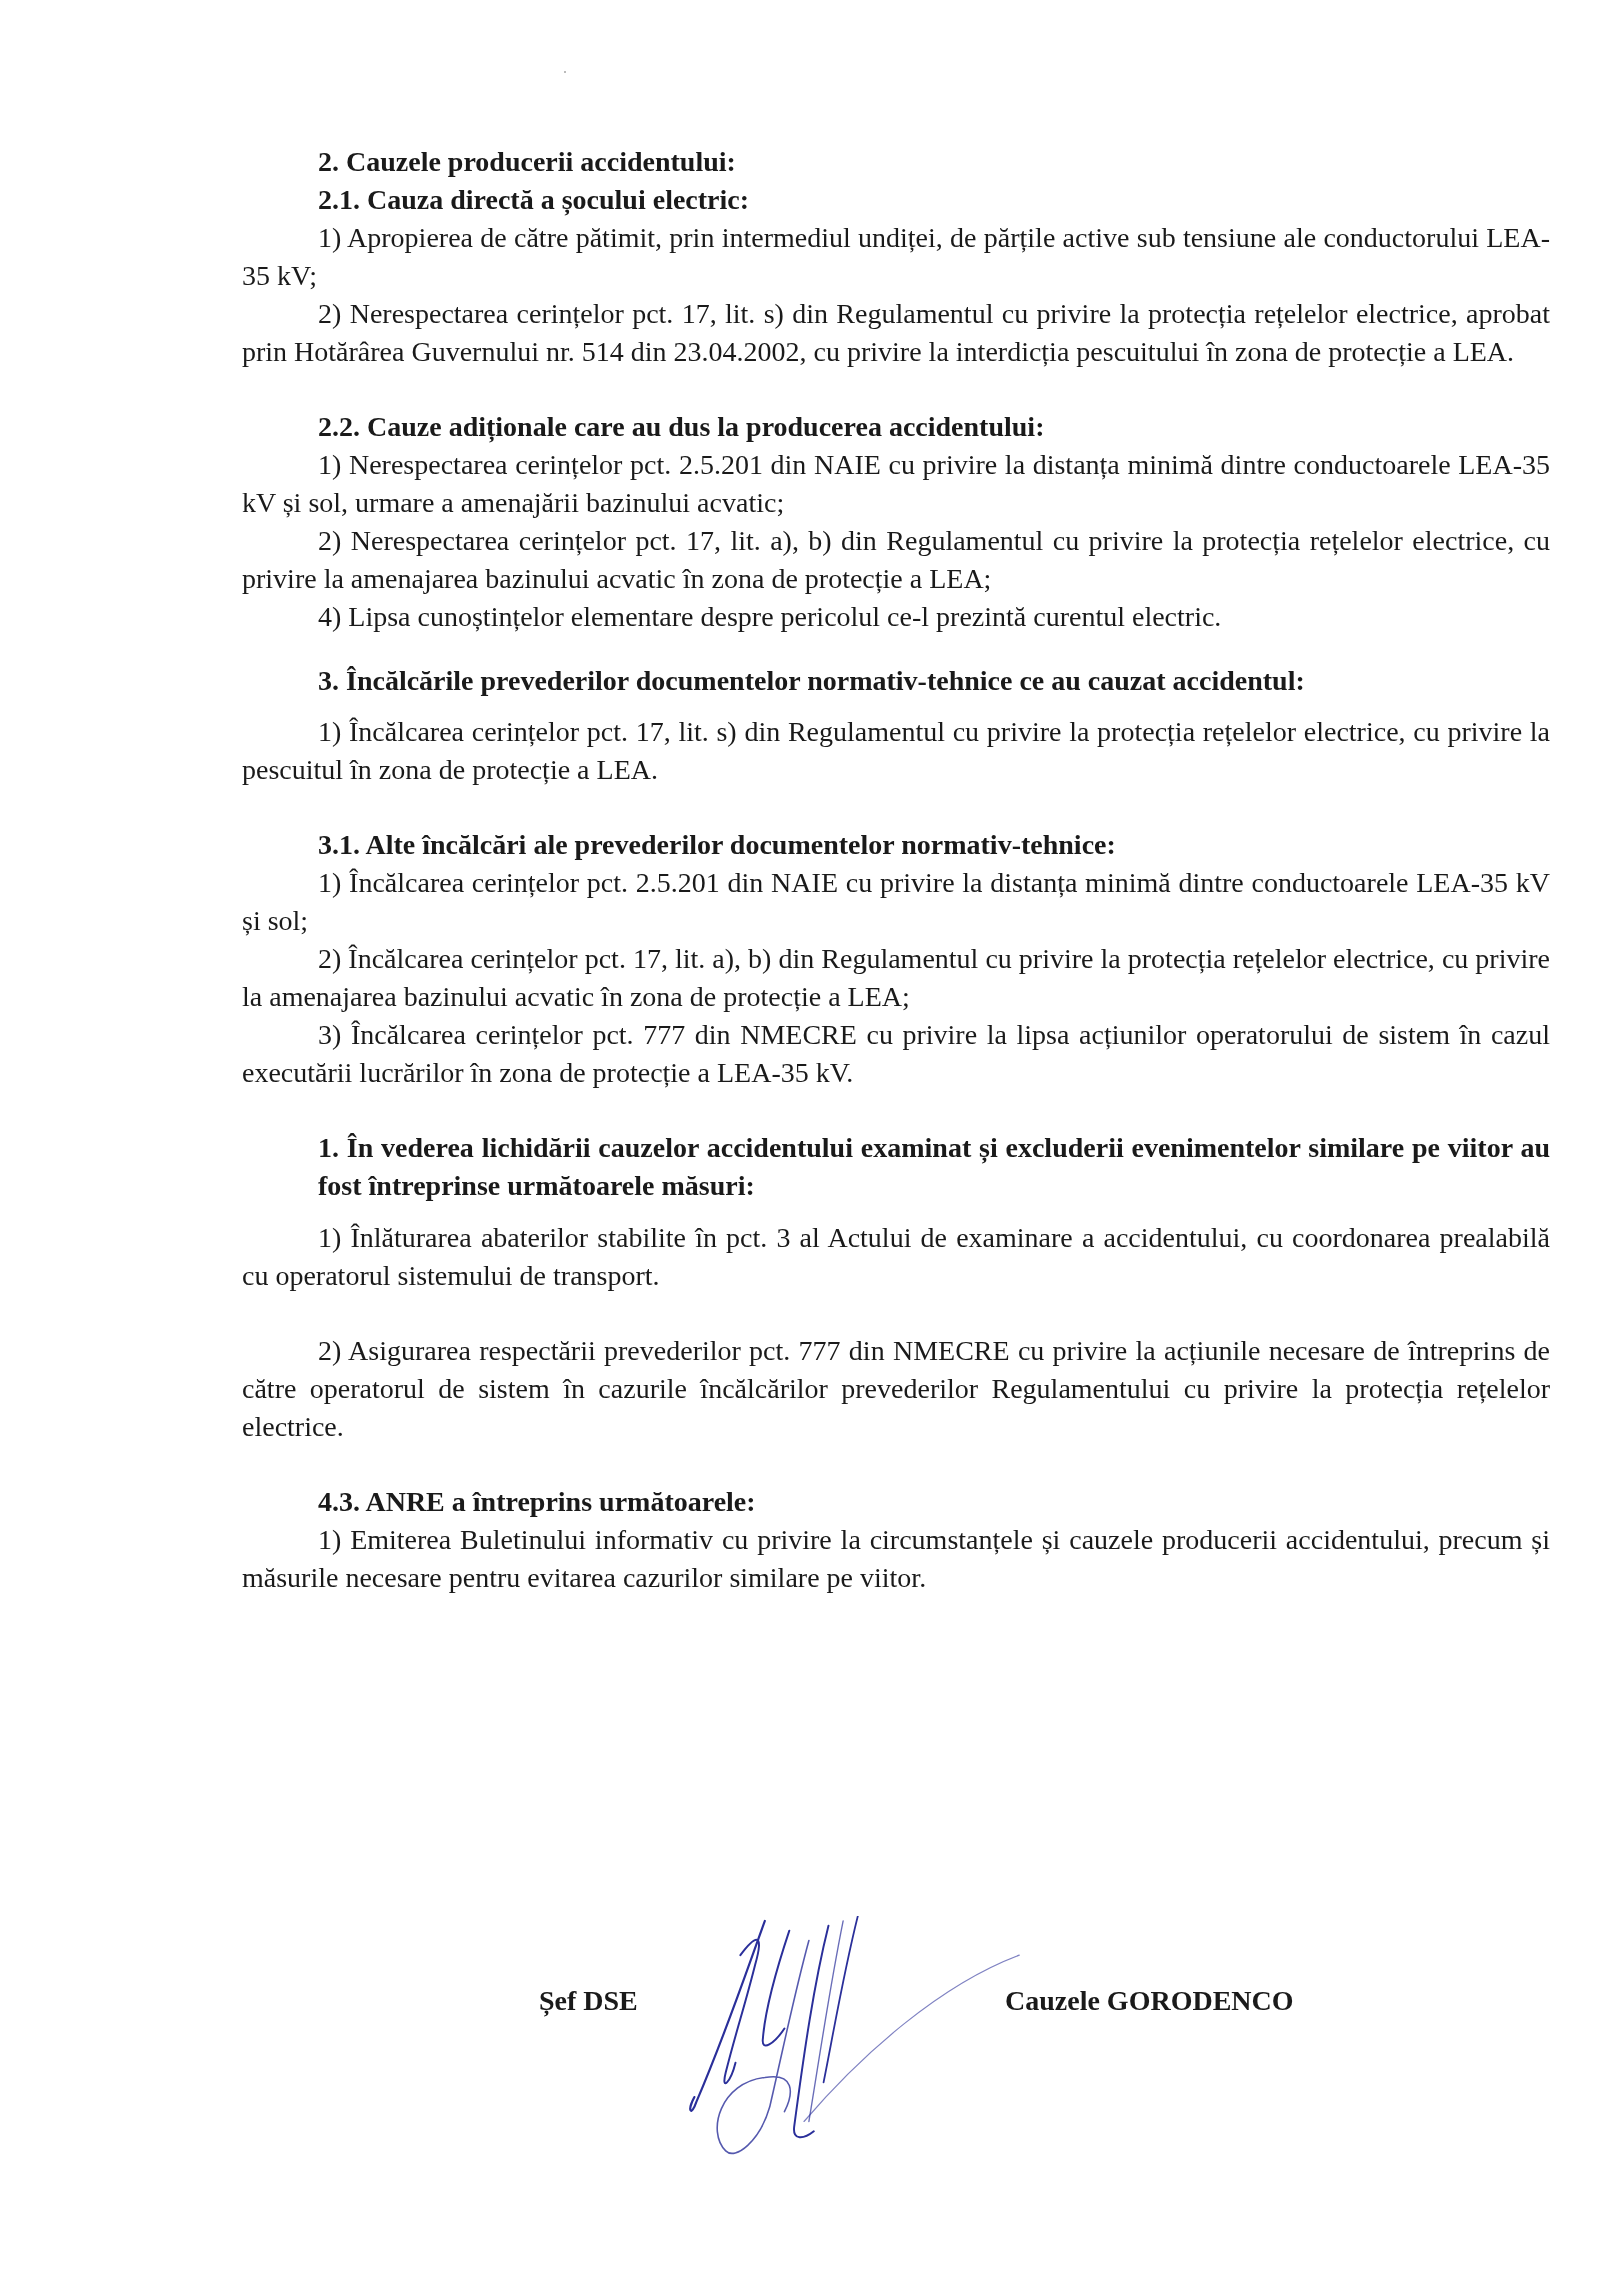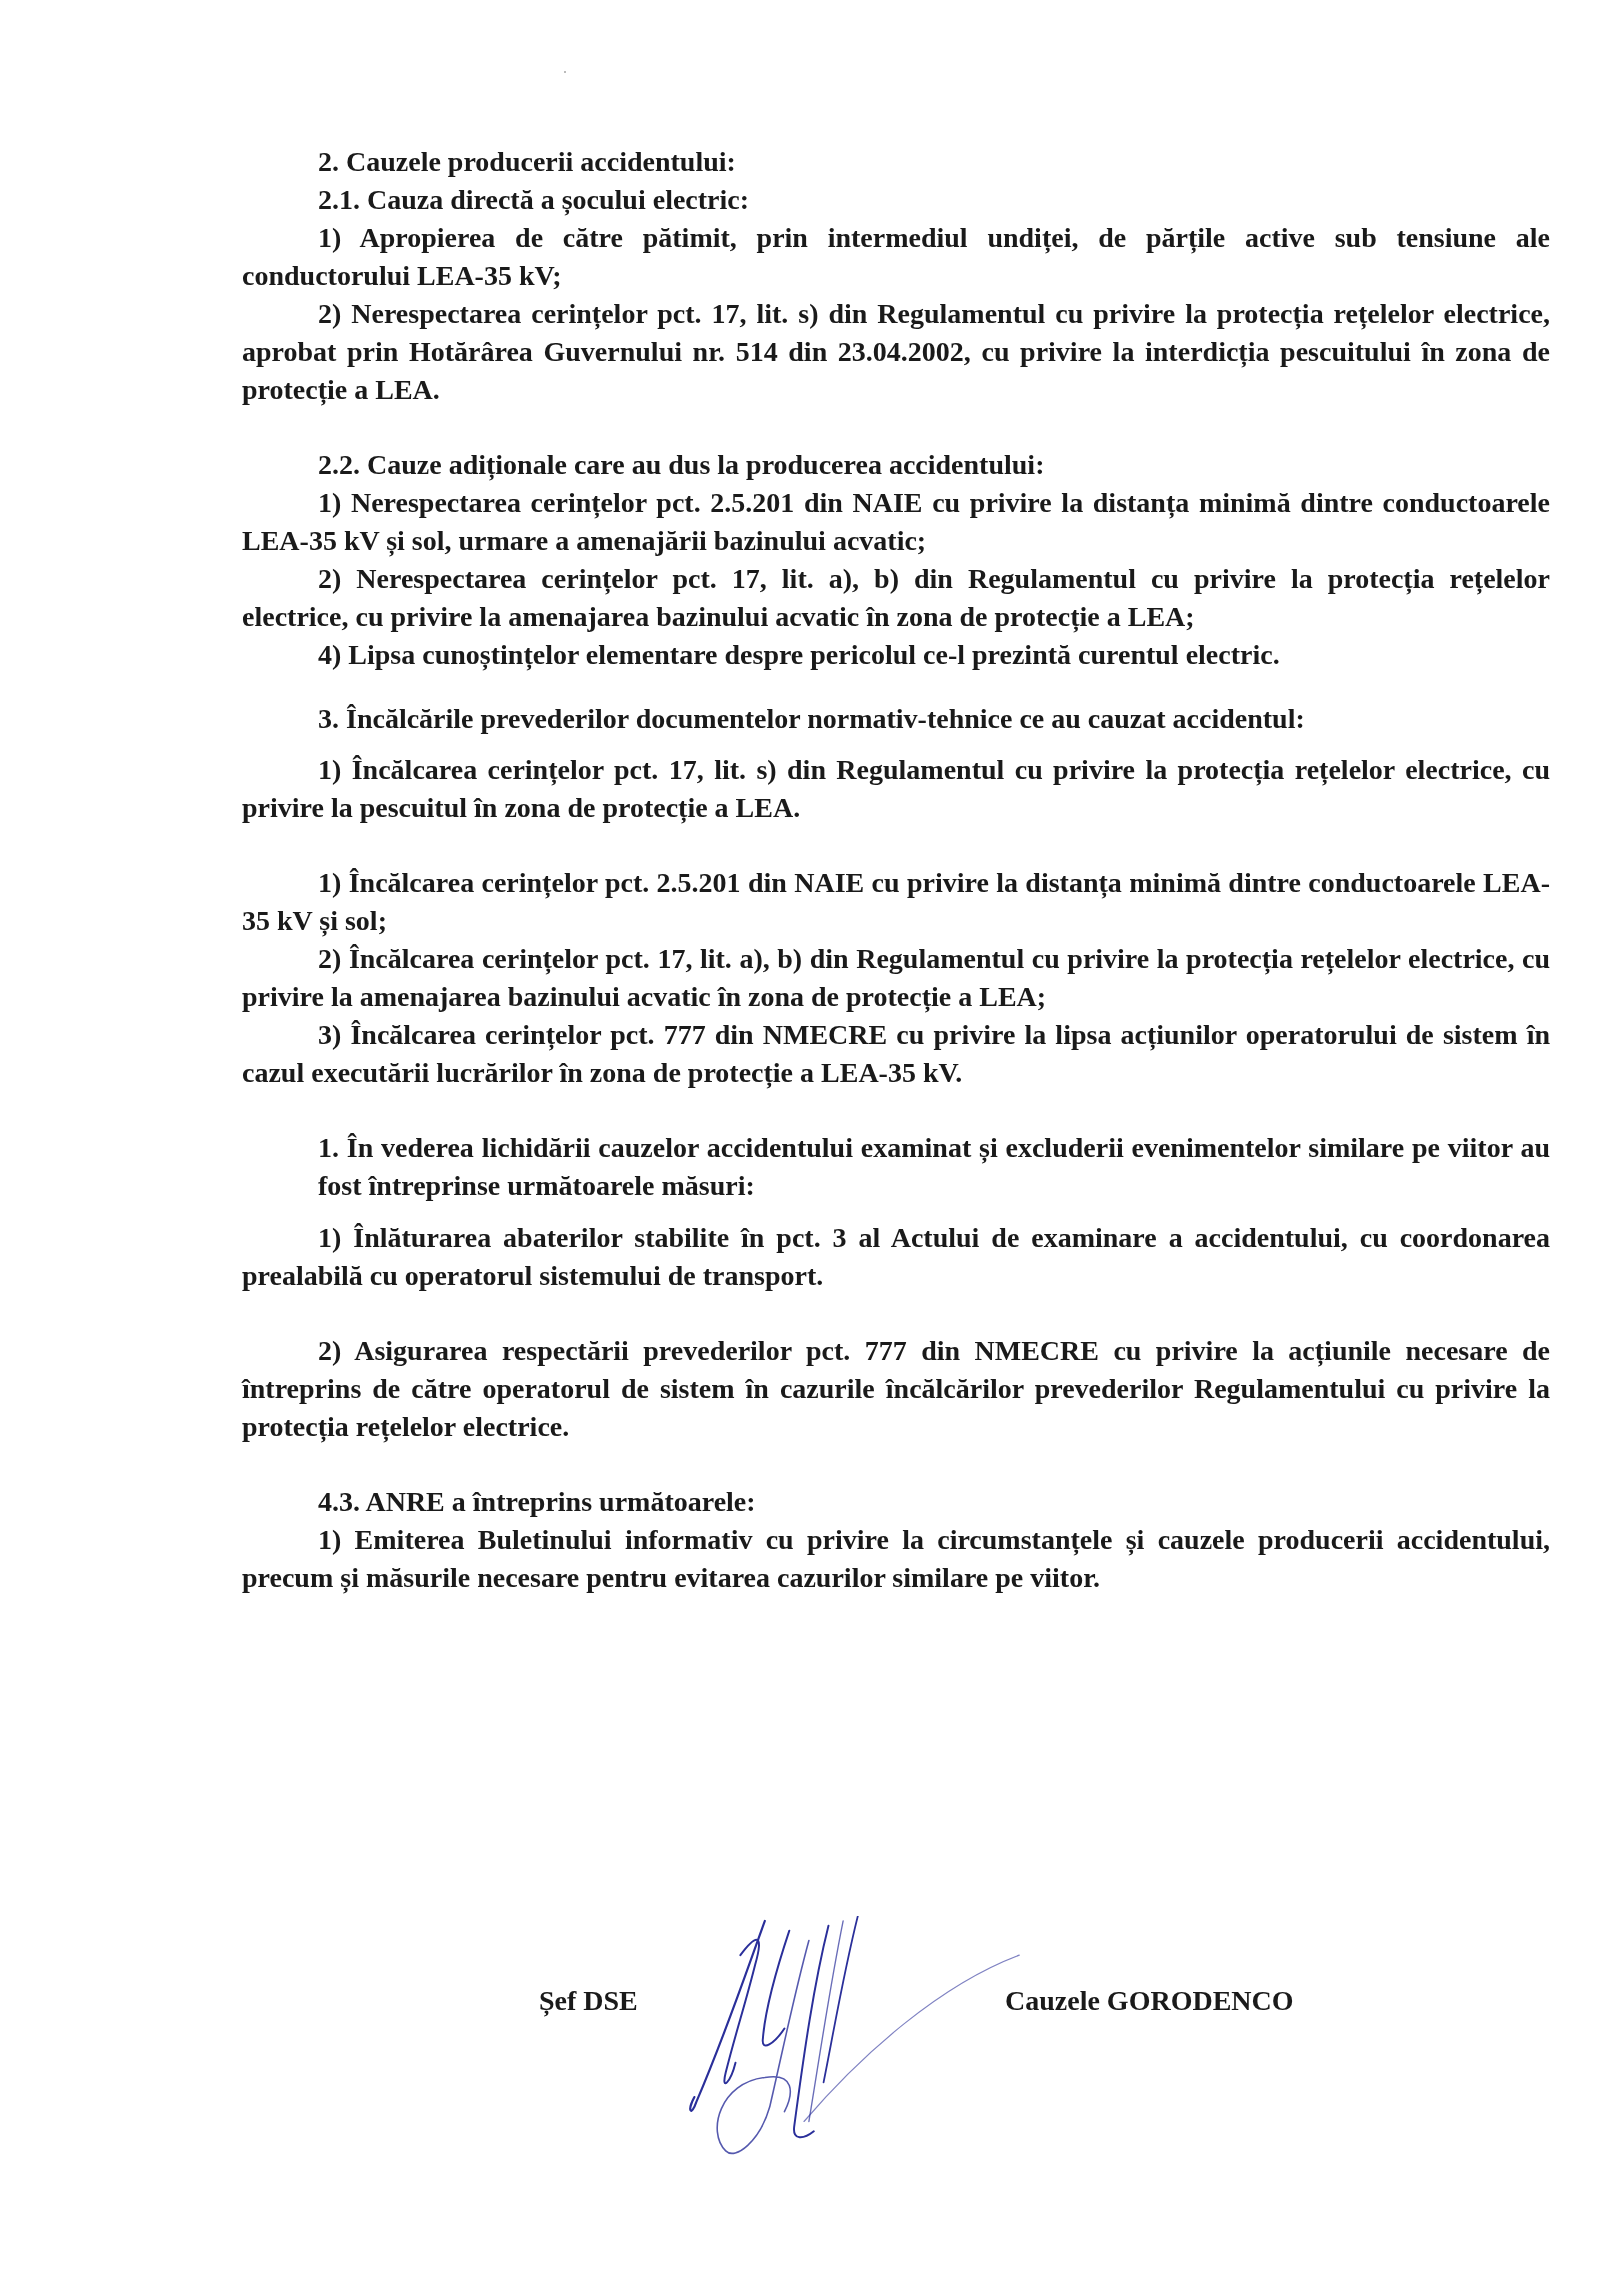--- a/index.html
+++ b/index.html
@@ -9,21 +9,21 @@
     left: 242px;
     top: 143px;
     width: 1308px;
     font-family: "Liberation Serif", "DejaVu Serif", serif;
     font-size: 28px;
     line-height: 38px;
     color: #1a1a1a;
   }
   .h { font-weight: bold; padding-left: 76px; }
   .h.wrap { text-align: justify; text-align-last: left; }
-  .p { text-align: justify; text-indent: 76px; font-weight: bold; }
+  .p { text-align: justify; text-indent: 76px; }
   .gap-s { height: 37px; }
   .gap-m { height: 25.5px; }
   .gap-xs { height: 13.7px; }
   .h42 { padding-left: 103px; }
   .sig-row {
     position: absolute;
     top: 1985px;
     left: 0; width: 1326px; height: 39px;
     font-family: "Liberation Serif", "DejaVu Serif", serif;
     font-size: 28px; font-weight: bold; color: #1a1a1a;
@@ -53,20 +53,21 @@
   <div class="p">4) Lipsa cunoștințelor elementare despre pericolul ce-l prezintă curentul electric.</div>
 
   <div class="gap-m"></div>
 
   <div class="h">3. Încălcările prevederilor documentelor normativ-tehnice ce au cauzat accidentul:</div>
   <div class="gap-xs"></div>
   <div class="p">1) Încălcarea cerințelor pct. 17, lit. s) din Regulamentul cu privire la protecția rețelelor electrice, cu privire la pescuitul în zona de protecție a LEA.</div>
 
   <div class="gap-s"></div>
 
+  <div class="h">3.1. Alte încălcări ale prevederilor documentelor normativ-tehnice:</div>
   <div class="p">1) Încălcarea cerințelor pct. 2.5.201 din NAIE cu privire la distanța minimă dintre conductoarele LEA-35 kV și sol;</div>
   <div class="p">2) Încălcarea cerințelor pct. 17, lit. a), b) din Regulamentul cu privire la protecția rețelelor electrice, cu privire la amenajarea bazinului acvatic în zona de protecție a LEA;</div>
   <div class="p">3) Încălcarea cerințelor pct. 777 din NMECRE cu privire la lipsa acțiunilor operatorului de sistem în cazul executării lucrărilor în zona de protecție a LEA-35 kV.</div>
 
   <div class="gap-s"></div>
 
   <div class="h wrap">1. În vederea lichidării cauzelor accidentului examinat și excluderii evenimentelor similare pe viitor au fost întreprinse următoarele măsuri:</div>
 
   <div class="gap-xs"></div>
 

